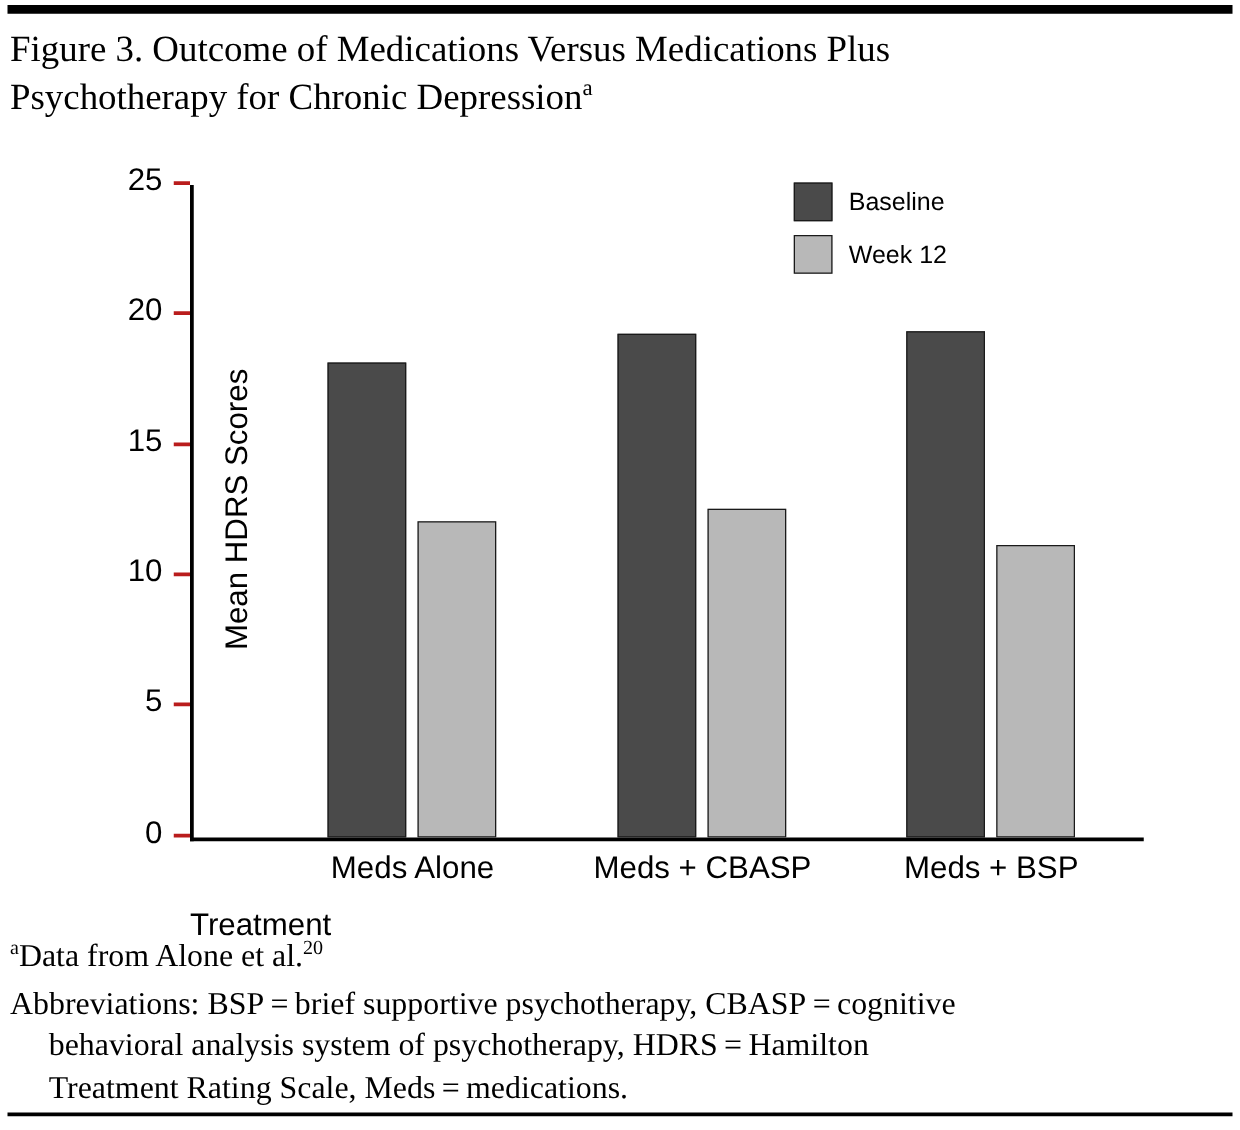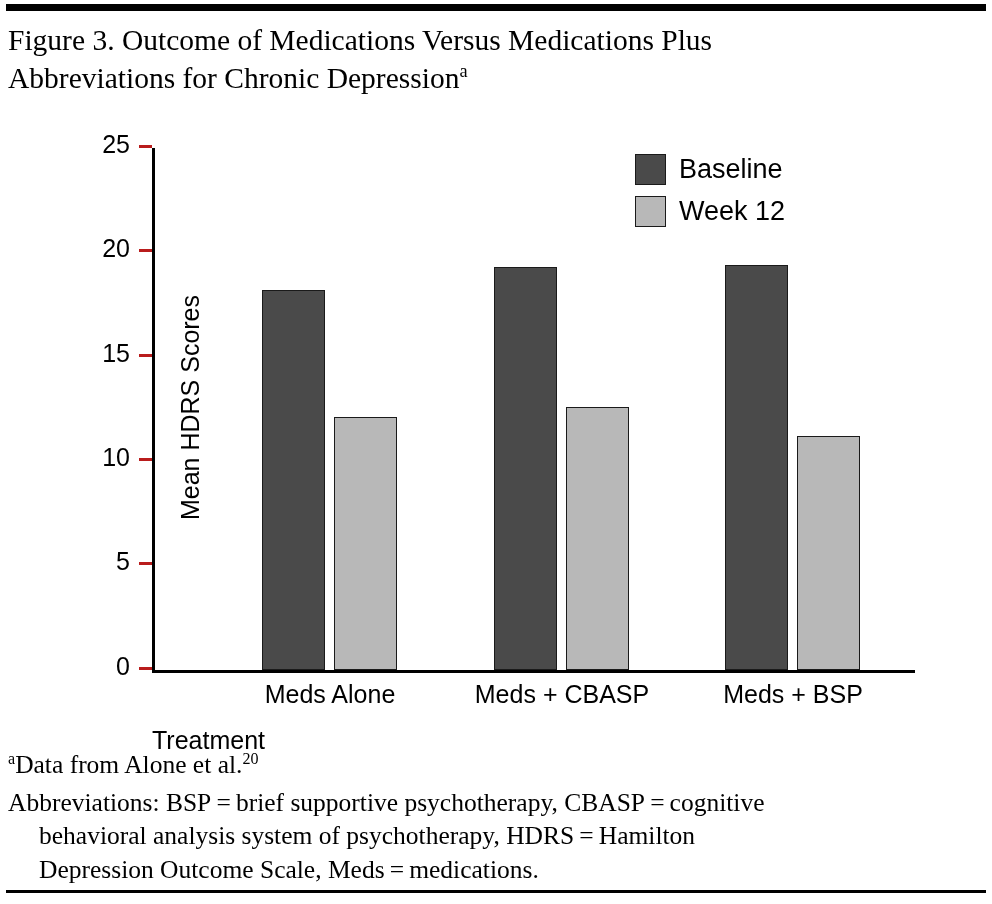--- a/index.html
+++ b/index.html
@@ -140,23 +140,23 @@
     transform-origin: center center;
     font-family: "Liberation Sans", sans-serif;
     font-size: 25px;
     white-space: nowrap;
   }
 
   
   .legend {
     position: absolute;
     left: 635px;
-    top: 36px;
-    font-family: "Liberation Sans", sans-serif;
-    font-size: 27px;
+    top: 28px;
+    font-family: "Liberation Sans", sans-serif;
+    font-size: 20px;
   }
   .legend-row {
     display: flex;
     align-items: center;
     margin-bottom: 11px;
   }
   .legend-swatch {
     width: 31px;
     height: 31px;
     border: 1px solid #1a1a1a;
@@ -194,21 +194,21 @@
 </style>
 </head>
 <body>
 
 <div class="page">
 
   <div class="rule-top"></div>
 
   <div class="fig-title">
     <span>Figure 3. Outcome of Medications Versus Medications Plus</span><br>
-    <span>Abbreviations for Chronic Depression</span><sup>a</sup>
+    <span>Psychotherapy for Chronic Depression</span><sup>a</sup>
   </div>
 
   <div class="chart-wrap">
 
     <div class="legend">
       <div class="legend-row">
         <span class="legend-swatch baseline"></span>
         <span class="legend-label">Baseline</span>
       </div>
       <div class="legend-row">
@@ -256,18 +256,18 @@
       <div class="xlabel">Treatment</div>
       <div class="ylabel">Mean HDRS Scores</div>
     </div>
   </div>
 
   <div class="footnotes">
     <p class="fn-line"><sup>a</sup><span>Data from Alone et al.</span><sup>20</sup></p>
     <p class="fn-abbrev">
       <span class="first">Abbreviations: BSP = brief supportive psychotherapy, CBASP = cognitive</span><br>
       <span>behavioral analysis system of psychotherapy, HDRS = Hamilton</span><br>
-      <span>Depression Outcome Scale, Meds = medications.</span>
+      <span>Treatment Rating Scale, Meds = medications.</span>
     </p>
   </div>
 
   <div class="rule-bottom"></div>
 </div>
 
 </body></html>

